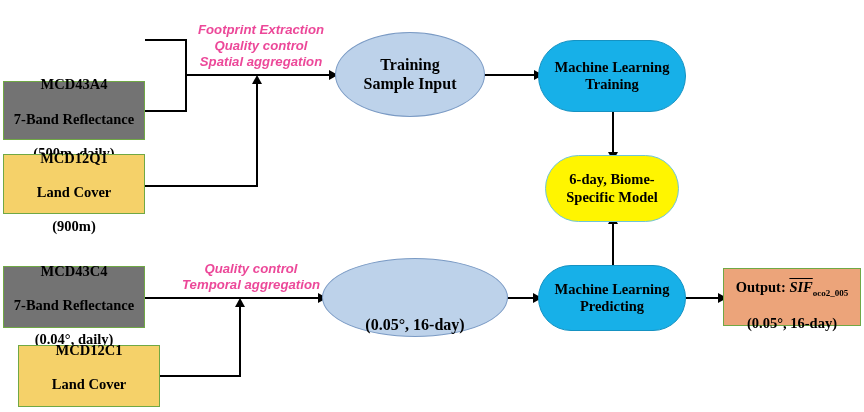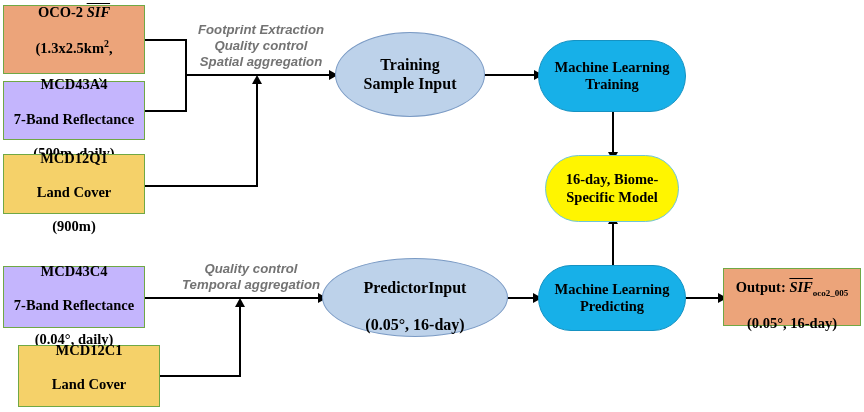--- a/index.html
+++ b/index.html
@@ -29,21 +29,21 @@
     color: #000000;
     line-height: 1.18;
     z-index: 3;
   }
   
   .rect {
     border: 1.5px solid #70A845;
     font-size: 14.5px;
   }
   .fill-orange { background: #ECA47A; }
-  .fill-green  { background: #c4b5fd; }
+  .fill-green  { background: #737373; }
   .fill-yellow { background: #F5D169; }
   .fill-out    { background: #ECA47A; }
 
   
   .ellipse {
     background: #BDD2EA;
     border: 1.3px solid #7A9AC4;
     border-radius: 50%;
     font-size: 16px;
   }
@@ -63,21 +63,21 @@
 
   .node span.inner { display: block; width: 100%; white-space: pre-line; }
 
   
   .edge-label {
     position: absolute;
     font-family: "Liberation Sans", sans-serif;
     font-weight: bold;
     font-style: italic;
     font-size: 13.2px;
-    color: #737373;
+    color: #ec4899;
     line-height: 1.22;
     text-align: center;
     white-space: pre-line;
     z-index: 4;
   }
 
   
   .seg {
     position: absolute;
     background: #000000;
@@ -143,27 +143,20 @@
 
   <div class="seg hseg" style="left:506px; top:297px; width:33px;"></div>
   <div class="arrow-r" style="left:533px; top:293px;"></div>
 
   <div class="seg vseg" style="left:612px; top:222px; height:45px;"></div>
   <div class="arrow-u" style="left:608px; top:215px;"></div>
 
   <div class="seg hseg" style="left:686px; top:297px; width:38px;"></div>
   <div class="arrow-r" style="left:718px; top:293px;"></div>
 
-  <div class="node rect fill-orange" style="left:3px; top:5px; width:142px; height:69px;">
-    <span class="inner">
-      <span>OCO-2 <span class="ovl">SIF</span></span><br>
-      <span>(1.3x2.5km<sup>2</sup>,</span><br>
-      <span>overpass)</span>
-    </span>
-  </div>
 
   <div class="node rect fill-green" style="left:3px; top:81px; width:142px; height:59px;">
     <span class="inner">
       <span>MCD43A4</span><br>
       <span>7-Band Reflectance</span><br>
       <span>(500m, daily)</span>
     </span>
   </div>
 
   <div class="node rect fill-yellow" style="left:3px; top:154px; width:142px; height:60px;">
@@ -201,27 +194,27 @@
     <span class="inner">Training
 Sample Input</span>
   </div>
 
   <div class="node stadium-blue" style="left:538px; top:40px; width:148px; height:72px;">
     <span class="inner">Machine Learning
 Training</span>
   </div>
 
   <div class="node stadium-yellow" style="left:545px; top:155px; width:134px; height:67px;">
-    <span class="inner">16-day, Biome-
+    <span class="inner">6-day, Biome-
 Specific Model</span>
   </div>
 
   <div class="node ellipse" style="left:322px; top:258px; width:186px; height:79px;">
     <span class="inner">
-      <span>PredictorInput</span><br>
+      <br>
       <span>(0.05°, 16-day)</span>
     </span>
   </div>
 
   <div class="node stadium-blue" style="left:538px; top:265px; width:148px; height:66px;">
     <span class="inner">Machine Learning
 Predicting</span>
   </div>
 
   <div class="node rect fill-out" style="left:723px; top:268px; width:138px; height:58px;">

